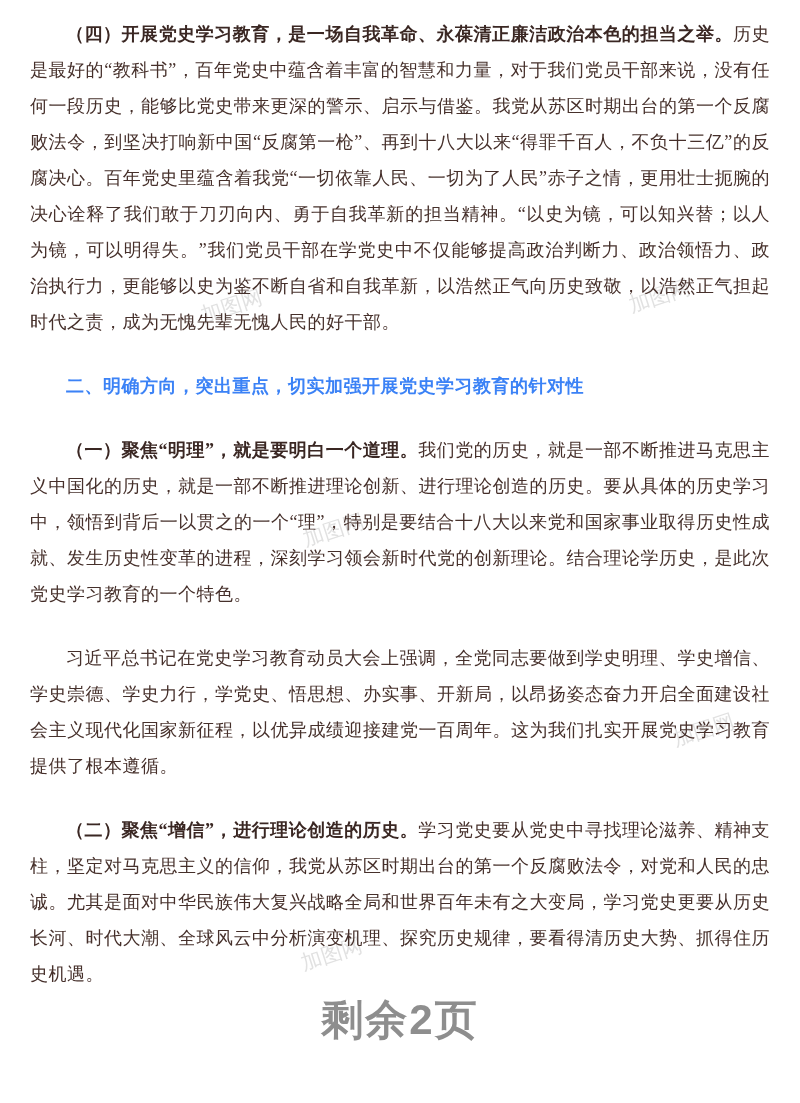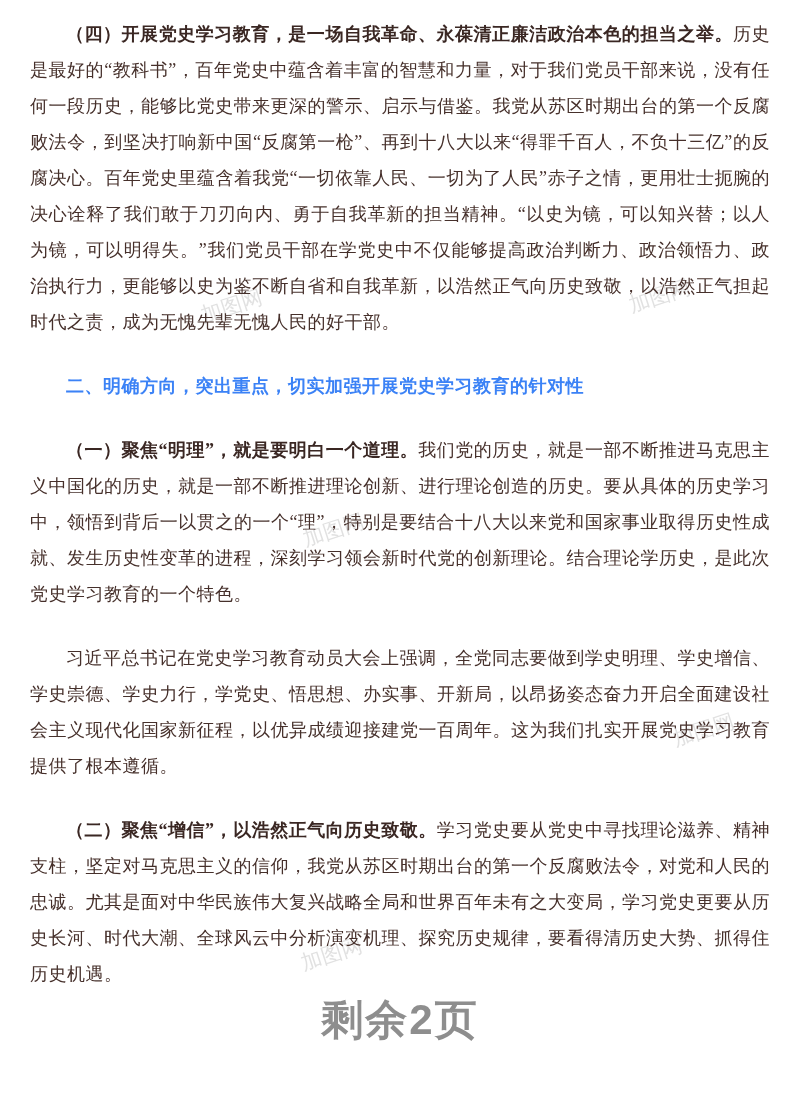--- a/index.html
+++ b/index.html
@@ -80,21 +80,21 @@
   <div class="content">
 
     <p class="para"><span class="lead">（四）开展党史学习教育，是一场自我革命、永葆清正廉洁政治本色的担当之举。</span><span>历史是最好的“教科书”，百年党史中蕴含着丰富的智慧和力量，对于我们党员干部来说，没有任何一段历史，能够比党史带来更深的警示、启示与借鉴。我党从苏区时期出台的第一个反腐败法令，到坚决打响新中国“反腐第一枪”、再到十八大以来“得罪千百人，不负十三亿”的反腐决心。百年党史里蕴含着我党“一切依靠人民、一切为了人民”赤子之情，更用壮士扼腕的决心诠释了我们敢于刀刃向内、勇于自我革新的担当精神。“以史为镜，可以知兴替；以人为镜，可以明得失。”我们党员干部在学党史中不仅能够提高政治判断力、政治领悟力、政治执行力，更能够以史为鉴不断自省和自我革新，以浩然正气向历史致敬，以浩然正气担起时代之责，成为无愧先辈无愧人民的好干部。</span></p>
 
     <p class="heading">二、明确方向，突出重点，切实加强开展党史学习教育的针对性</p>
 
     <p class="para"><span class="lead">（一）聚焦“明理”，就是要明白一个道理。</span><span>我们党的历史，就是一部不断推进马克思主义中国化的历史，就是一部不断推进理论创新、进行理论创造的历史。要从具体的历史学习中，领悟到背后一以贯之的一个“理”，特别是要结合十八大以来党和国家事业取得历史性成就、发生历史性变革的进程，深刻学习领会新时代党的创新理论。结合理论学历史，是此次党史学习教育的一个特色。</span></p>
 
     <p class="para"><span>习近平总书记在党史学习教育动员大会上强调，全党同志要做到学史明理、学史增信、学史崇德、学史力行，学党史、悟思想、办实事、开新局，以昂扬姿态奋力开启全面建设社会主义现代化国家新征程，以优异成绩迎接建党一百周年。这为我们扎实开展党史学习教育提供了根本遵循。</span></p>
 
-    <p class="para"><span class="lead">（二）聚焦“增信”，以浩然正气向历史致敬。</span><span>学习党史要从党史中寻找理论滋养、精神支柱，坚定对马克思主义的信仰，我党从苏区时期出台的第一个反腐败法令，对党和人民的忠诚。尤其是面对中华民族伟大复兴战略全局和世界百年未有之大变局，学习党史更要从历史长河、时代大潮、全球风云中分析演变机理、探究历史规律，要看得清历史大势、抓得住历史机遇。</span></p>
+    <p class="para"><span class="lead">（二）聚焦“增信”，进行理论创造的历史。</span><span>学习党史要从党史中寻找理论滋养、精神支柱，坚定对马克思主义的信仰，我党从苏区时期出台的第一个反腐败法令，对党和人民的忠诚。尤其是面对中华民族伟大复兴战略全局和世界百年未有之大变局，学习党史更要从历史长河、时代大潮、全球风云中分析演变机理、探究历史规律，要看得清历史大势、抓得住历史机遇。</span></p>
 
   </div>
 
   <div class="footer">
     <span>剩余2页</span>
   </div>
 
 </div>
 
 </body></html>

